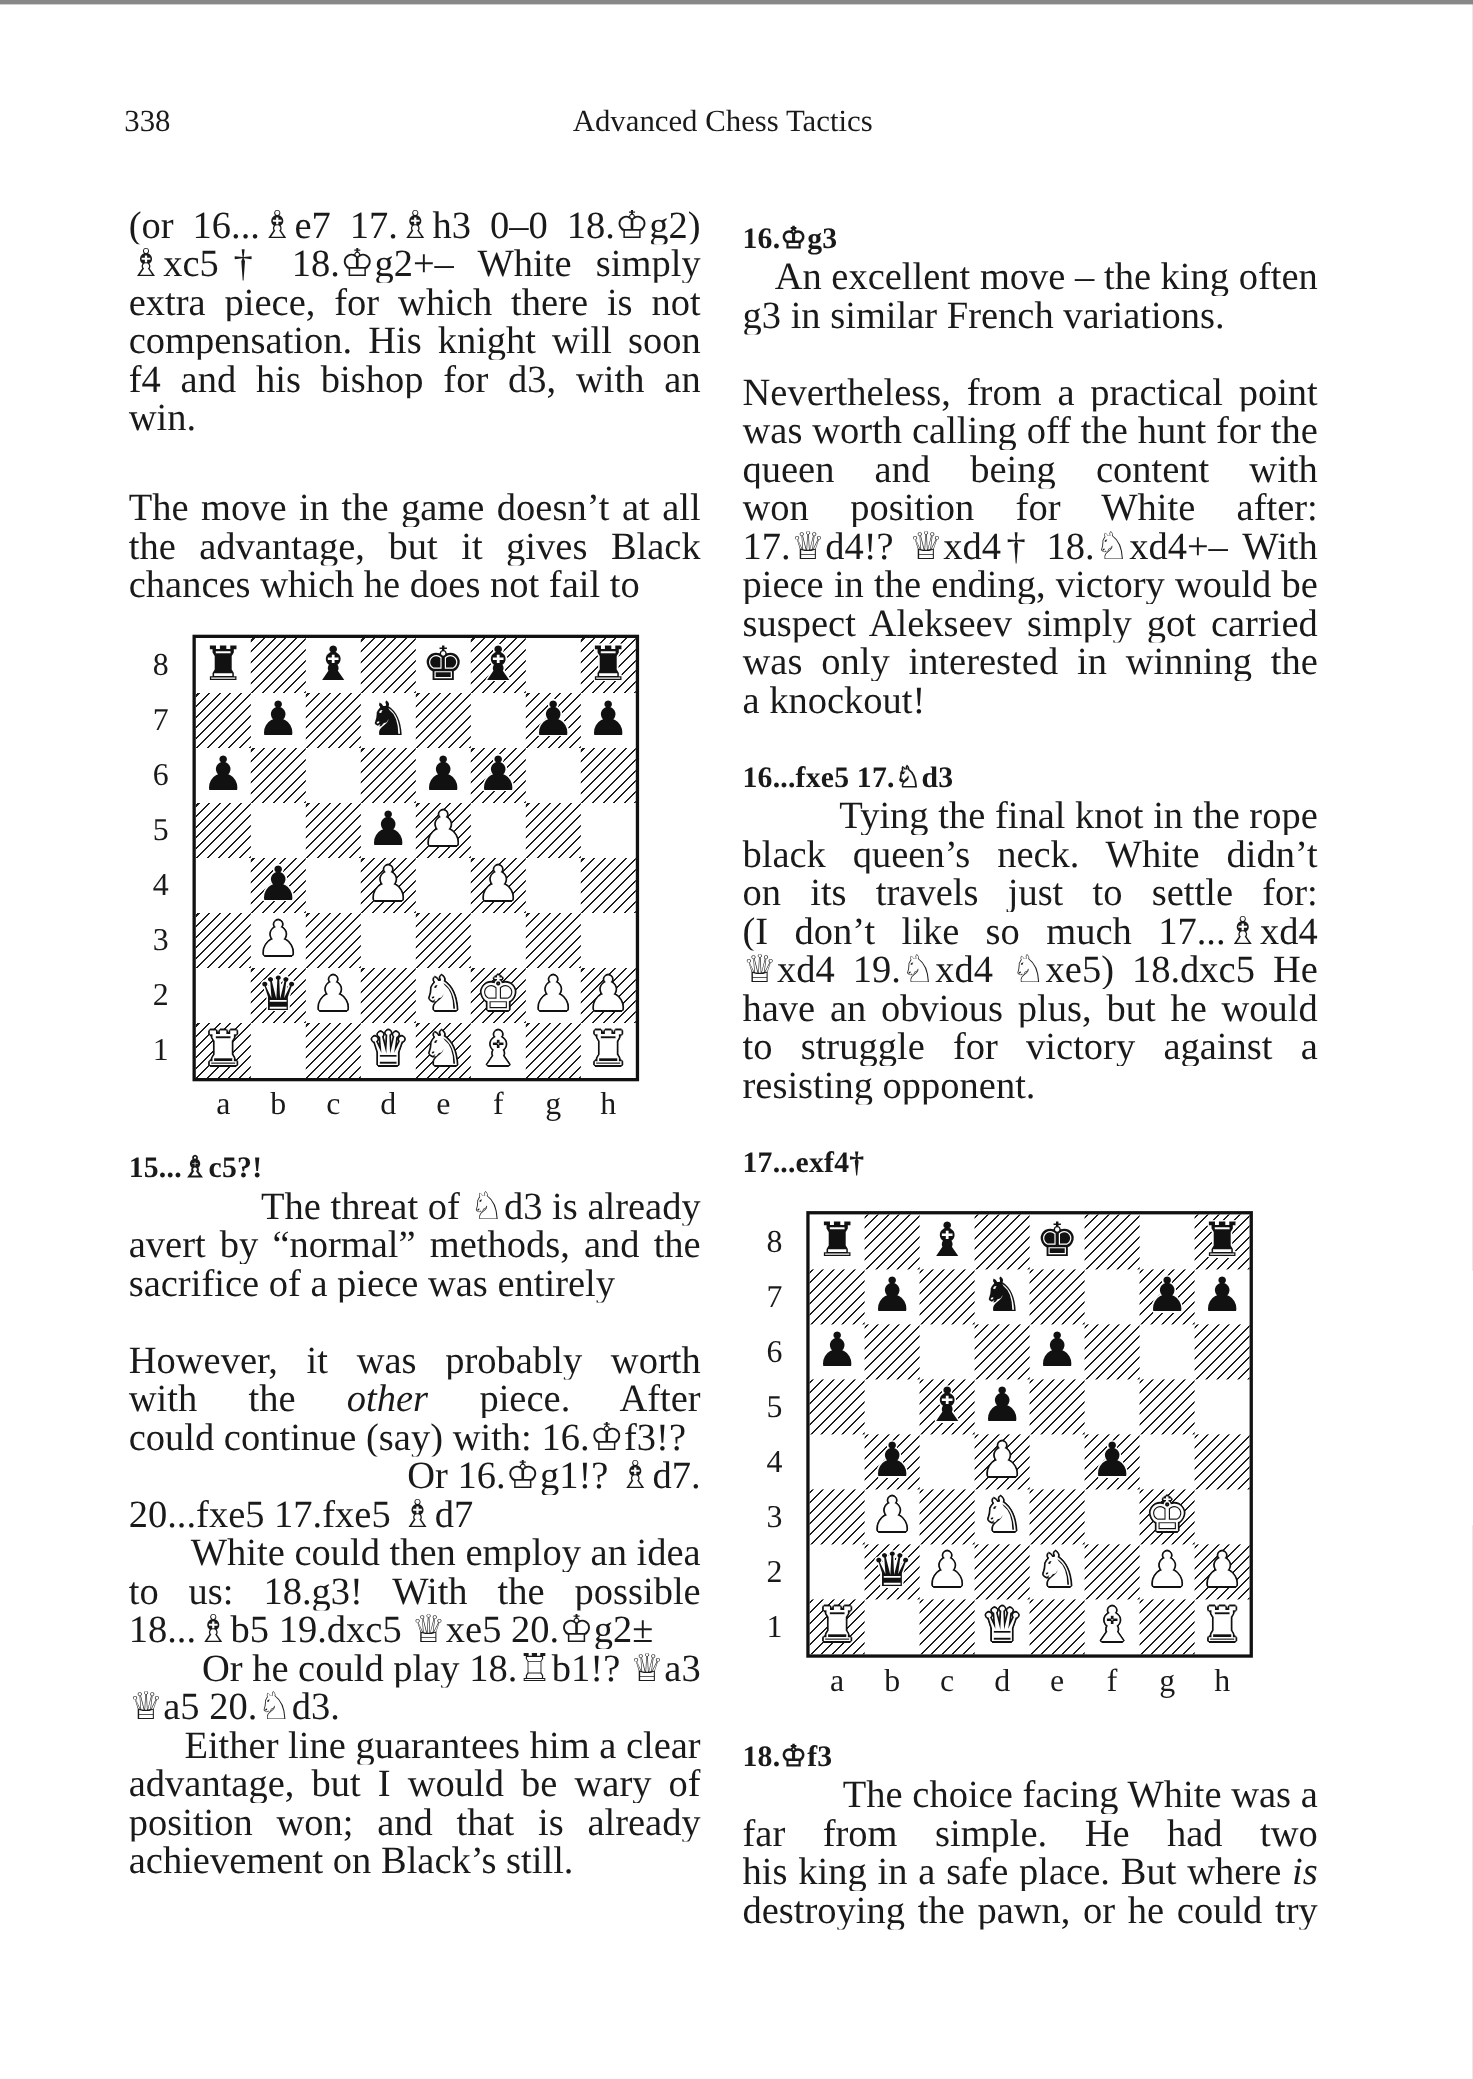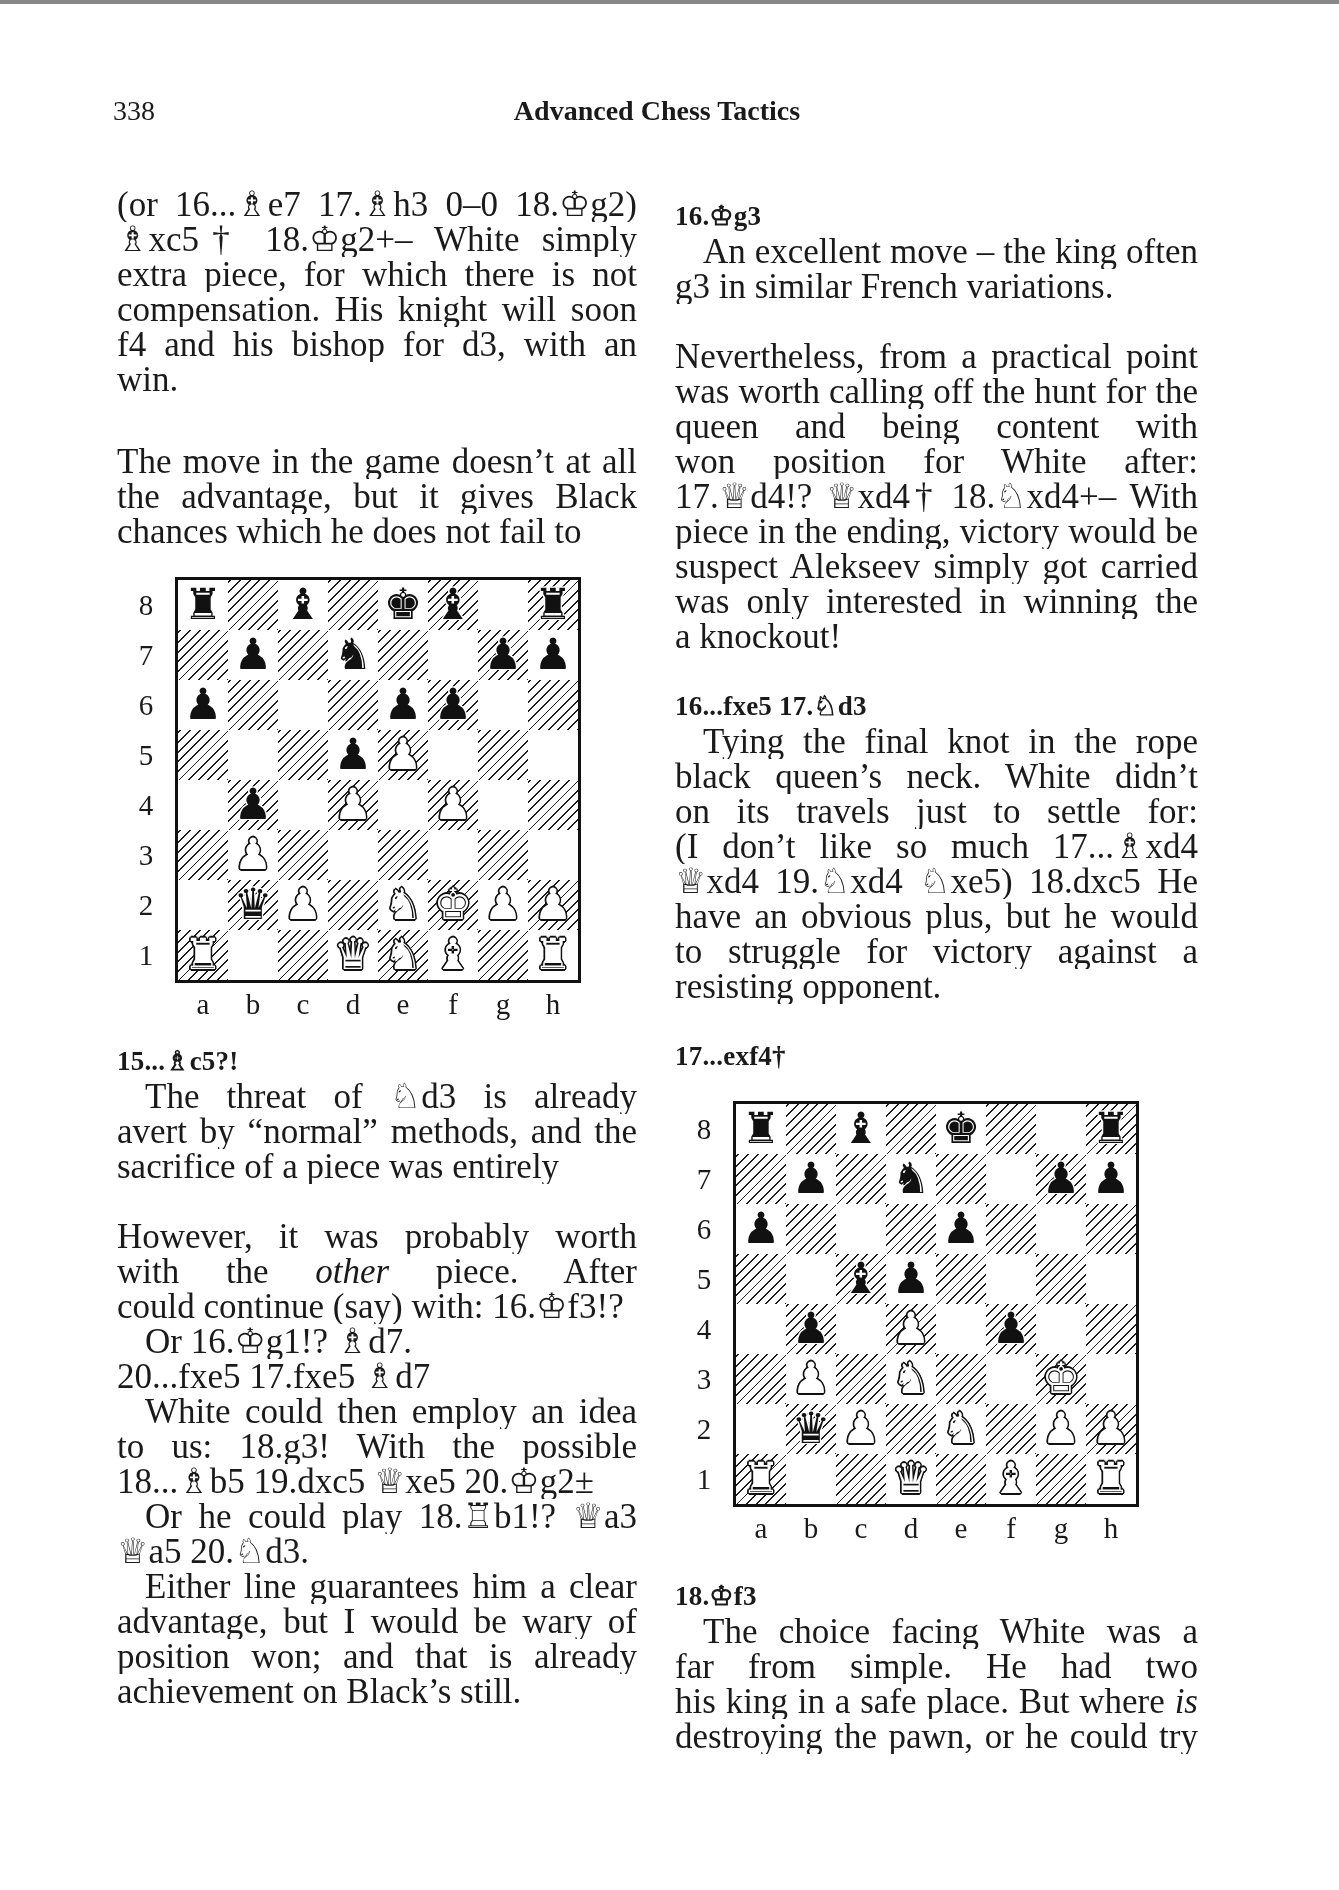--- a/index.html
+++ b/index.html
@@ -16,31 +16,31 @@
     overflow:hidden;
     margin:4px auto;
   }
   .hdr-num{
     position:absolute;left:113px;top:90px;
     font-size:28px;line-height:34px;
   }
   .hdr-title{
     position:absolute;left:657px;top:90px;
     transform:translateX(-50%);
-    font-size:28px;line-height:34px;white-space:nowrap;font-weight:bold;
+    font-size:28px;line-height:34px;white-space:nowrap;
   }
   .col{position:absolute;}
   .col-left{left:117px;top:183px;width:520px;}
   .col-right{left:675px;top:195px;width:523px;}
   .line{
     font-size:35px;line-height:35px;height:35px;
     overflow:hidden;
   }
   .line.j{text-align:justify;text-align-last:justify;}
-  .line.ind{padding-left:28px;}
+  .line.ind{padding-left:28px;text-align:right;}
   .heading{
     font-weight:bold;font-size:27px;line-height:35px;height:35px;
     overflow:hidden;letter-spacing:.2px;
   }
   .it{font-style:italic;}
   .gap{width:100%;}
   
   .dg{display:block;}
   .dg-body{display:flex;}
   .rank-col{width:58px;padding-top:3px;}

